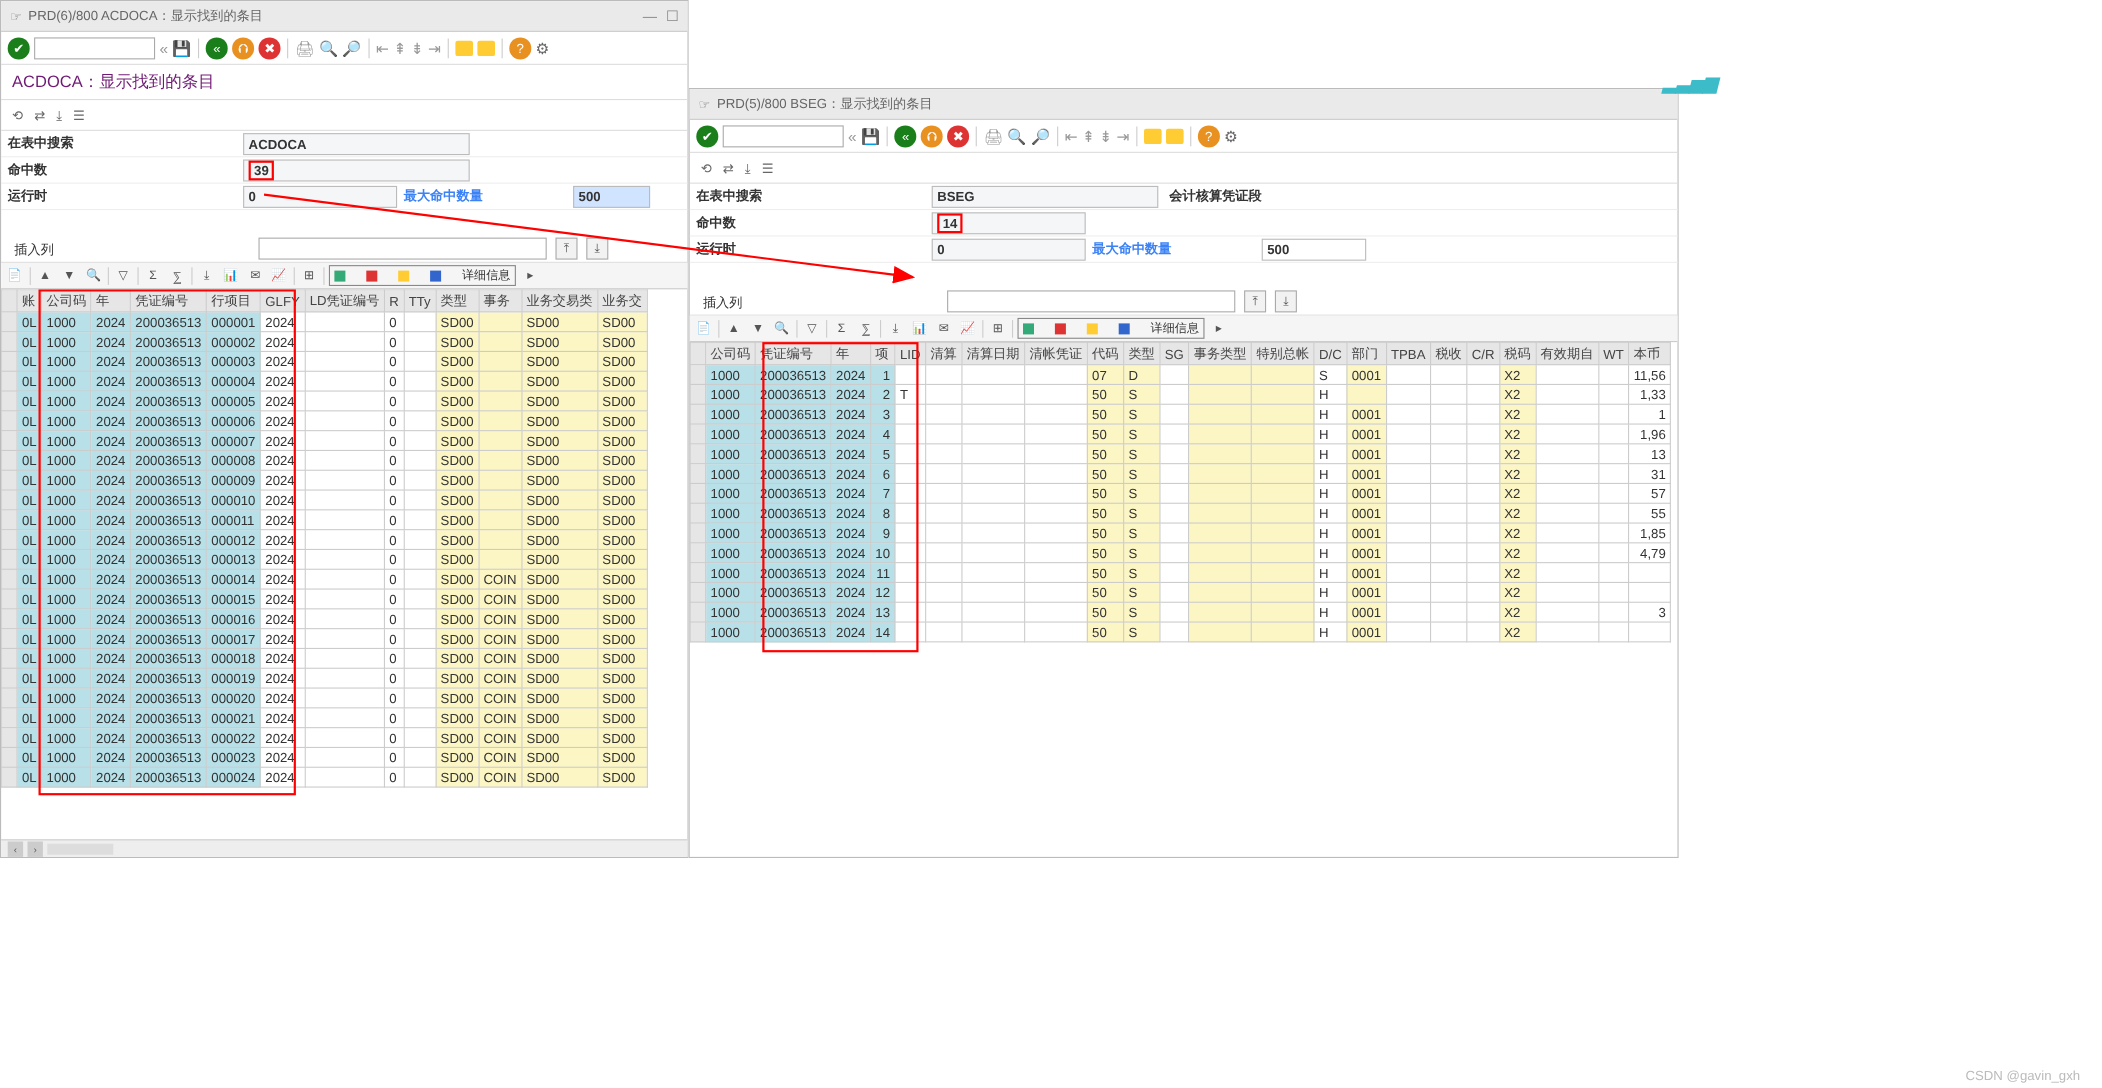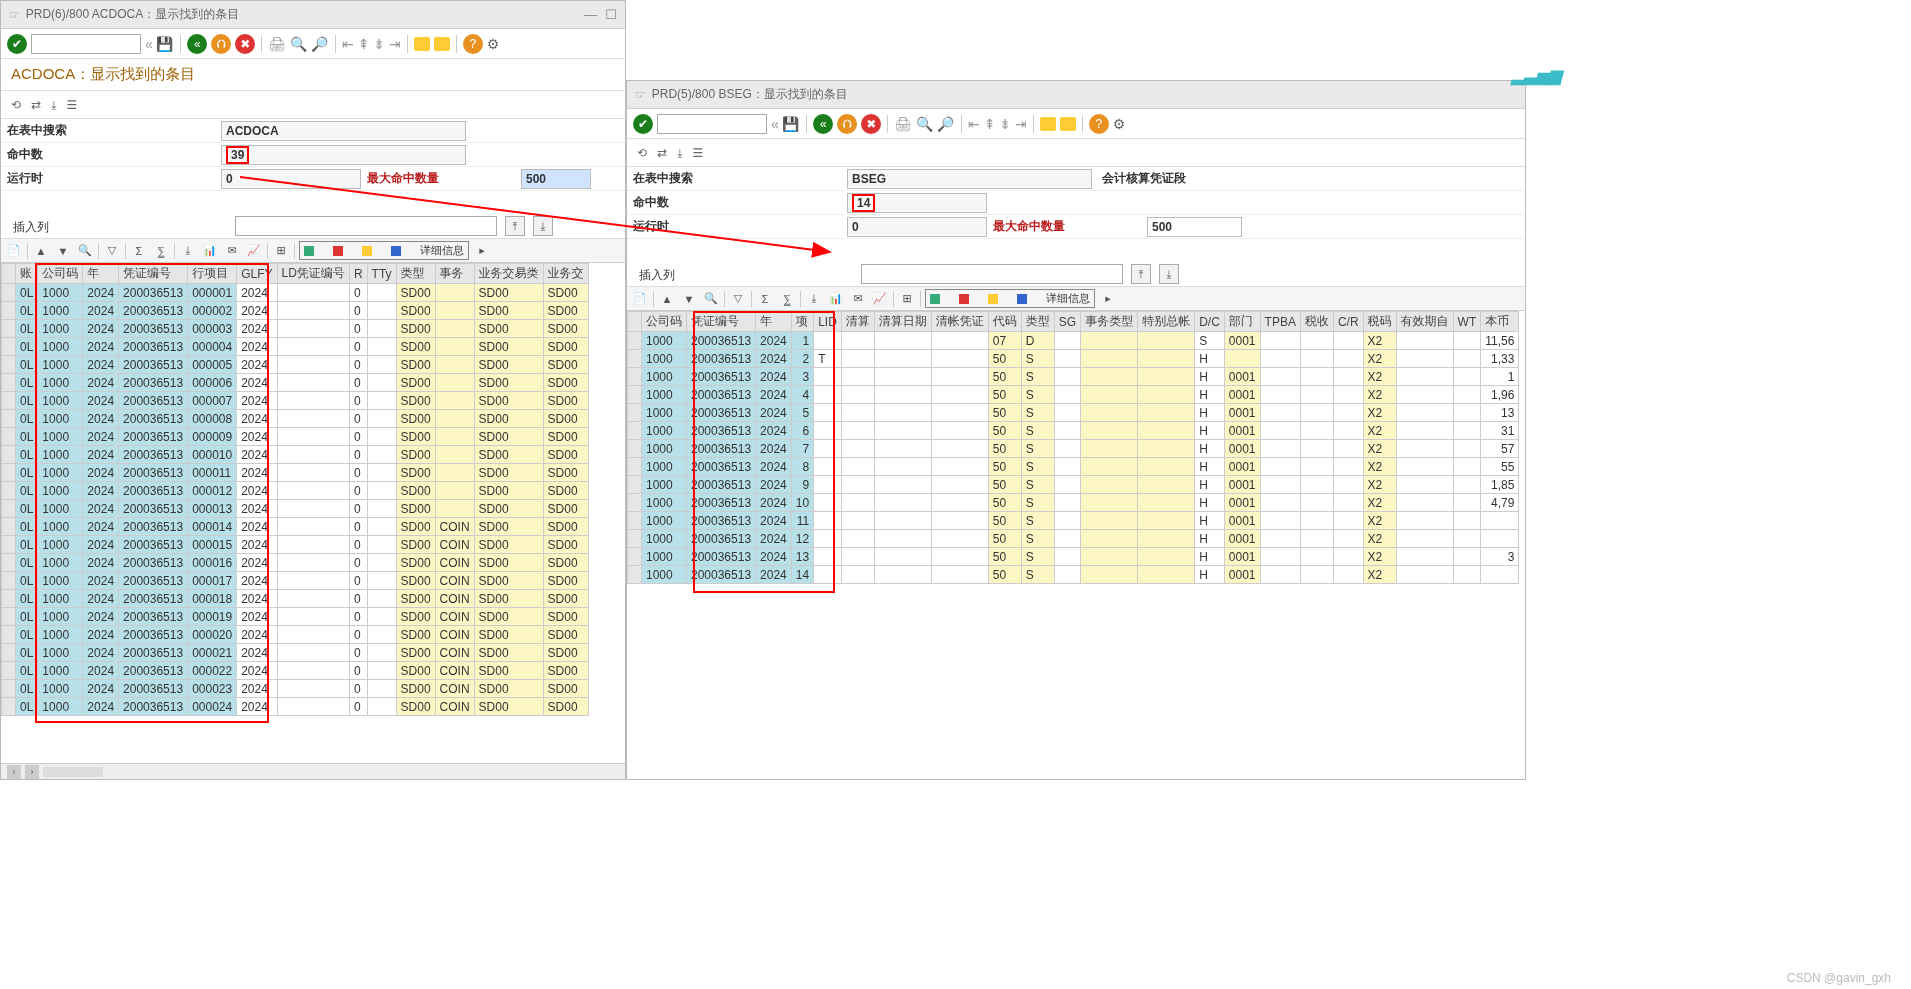--- a/index.html
+++ b/index.html
@@ -13,26 +13,26 @@
 .toolbar{height:30px;display:flex;align-items:center;gap:4px;padding:0 6px;border-bottom:1px solid #ddd;}
 .tb-btn{width:20px;height:20px;display:inline-flex;align-items:center;justify-content:center;border-radius:50%;font-size:12px;color:#fff;}
 .tb-green{background:#1a7f1a;}
 .tb-orange{background:#e89020;}
 .tb-red{background:#d33;}
 .tb-grey{color:#999;font-size:14px;}
 .tb-yellow{background:#ffcc33;border-radius:2px;width:16px;height:14px;}
 .tb-gear{color:#666;font-size:14px;}
 .tb-sep{width:1px;height:18px;background:#ccc;margin:0 2px;}
 .tb-input{width:110px;height:20px;border:1px solid #aaa;background:#fff;}
-.subtitle{padding:6px 10px;font-size:15px;color:#a16207;border-bottom:1px solid #ddd;}
+.subtitle{padding:6px 10px;font-size:15px;color:#701a75;border-bottom:1px solid #ddd;}
 .iconbar{height:28px;display:flex;align-items:center;gap:10px;padding:0 10px;border-bottom:1px solid #ddd;color:#666;}
 .field-row{display:flex;align-items:center;height:24px;border-bottom:1px solid #eee;font-weight:bold;}
 .field-lbl{width:220px;padding-left:6px;color:#333;}
-.field-val{width:245px;border:1px solid #bbb;height:20px;padding:0 4px;display:flex;align-items:center;background:#f4f6f8;}
-.field-lbl2{width:160px;padding-left:6px;color:#b91c1c;}
+.field-val{width:206px;border:1px solid #bbb;height:20px;padding:0 4px;display:flex;align-items:center;background:#f4f6f8;}
+.field-lbl2{width:160px;padding-left:6px;color:#3b82f6;}
 .field-val2{width:70px;border:1px solid #bbb;height:20px;padding:0 4px;display:flex;align-items:center;background:#d0e4ff;}
 .redbox{border:2px solid red;padding:0 3px;display:inline-block;}
 .insert-row{display:flex;align-items:flex-end;height:28px;gap:8px;padding:2px 6px;border-bottom:1px solid #ddd;}
 .insert-input{width:262px;height:20px;border:1px solid #aaa;}
 .mini-btn{width:20px;height:20px;border:1px solid #aaa;background:#f2f2f2;display:inline-flex;align-items:center;justify-content:center;font-size:11px;color:#555;}
 .gridtools{height:24px;display:flex;align-items:center;gap:4px;padding:0 4px;border-bottom:1px solid #ccc;background:#f5f5f5;}
 .gt{width:18px;height:18px;display:inline-flex;align-items:center;justify-content:center;color:#555;font-size:11px;}
 .gt-sep{width:1px;height:16px;background:#ccc;}
 .detinfo{display:flex;align-items:center;gap:19px;border:1px solid #888;padding:1px 4px;font-size:11px;}
 .det-sw{width:10px;height:10px;}

